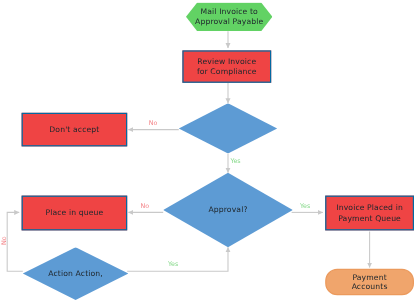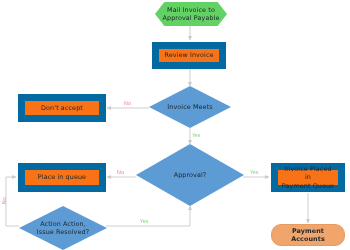--- a/index.html
+++ b/index.html
@@ -21,21 +21,21 @@
     text-align:center;
     color:#20282e;
     font-size:6.4px;
     line-height:1.32;
     letter-spacing:.1px;
     z-index:2;
   }
   .node .lbl{display:block;padding:0 3px;}
 
   
-  .box{background:#f97316;border:7px solid #0369a1;}
+  .box{background:#ef4444;border:1px solid #0369a1;}
 
   
   .term{background:#f0a56c;border:1px solid #eb9a5d;border-radius:10px;}
 
   
   .hex{
     background:#62d264;
     clip-path:polygon(13% 0%, 87% 0%, 100% 50%, 87% 100%, 13% 100%, 0% 50%);
   }
 
@@ -88,48 +88,48 @@
       <path d="M19,226 L6,226 L6,177 L16,177"></path>
     </g>
 
   </svg>
 
   <div class="node hex" style="left:155px;top:2px;width:72px;height:24px;">
     <span class="lbl"><span>Mail Invoice to</span><br><span>Approval Payable</span></span>
   </div>
 
   <div class="node box" style="left:152px;top:42px;width:74px;height:27px;">
-    <span class="lbl"><span>Review Invoice</span><br></span>
+    <span class="lbl"><span>Review Invoice</span><br><span>for Compliance</span></span>
   </div>
 
   <div class="node dia" style="left:149px;top:86px;width:82px;height:42px;">
-    <span class="lbl"><span>Invoice Meets</span><br></span>
+    <span class="lbl"><br></span>
   </div>
 
   <div class="node dia" style="left:136px;top:144px;width:108px;height:62px;">
     <span class="lbl">Approval?</span>
   </div>
 
   <div class="node box" style="left:18px;top:94px;width:88px;height:28px;">
     <span class="lbl">Don't accept</span>
   </div>
 
   <div class="node box" style="left:271px;top:163px;width:74px;height:29px;">
     <span class="lbl"><span>Invoice Placed in</span><br><span>Payment Queue</span></span>
   </div>
 
   <div class="node box" style="left:18px;top:163px;width:88px;height:29px;">
     <span class="lbl">Place in queue</span>
   </div>
 
   <div class="node dia" style="left:19px;top:206px;width:88px;height:44px;">
-    <span class="lbl"><span>Action Action,</span><br><span>Issue Resolved?</span></span>
+    <span class="lbl"><span>Action Action,</span><br></span>
   </div>
 
-  <div class="node term" style="left:271px;top:224px;width:74px;height:22px;font-weight:bold;">
+  <div class="node term" style="left:271px;top:224px;width:74px;height:22px;">
     <span class="lbl"><span>Payment</span><br><span>Accounts</span></span>
   </div>
 
   <div class="edge-label lab-no" style="left:124px;top:101px;">No</div>
 
   <div class="edge-label lab-yes" style="left:192px;top:133px;">Yes</div>
 
   <div class="edge-label lab-no" style="left:117px;top:170px;">No</div>
 
   <div class="edge-label lab-yes" style="left:250px;top:170px;">Yes</div>

